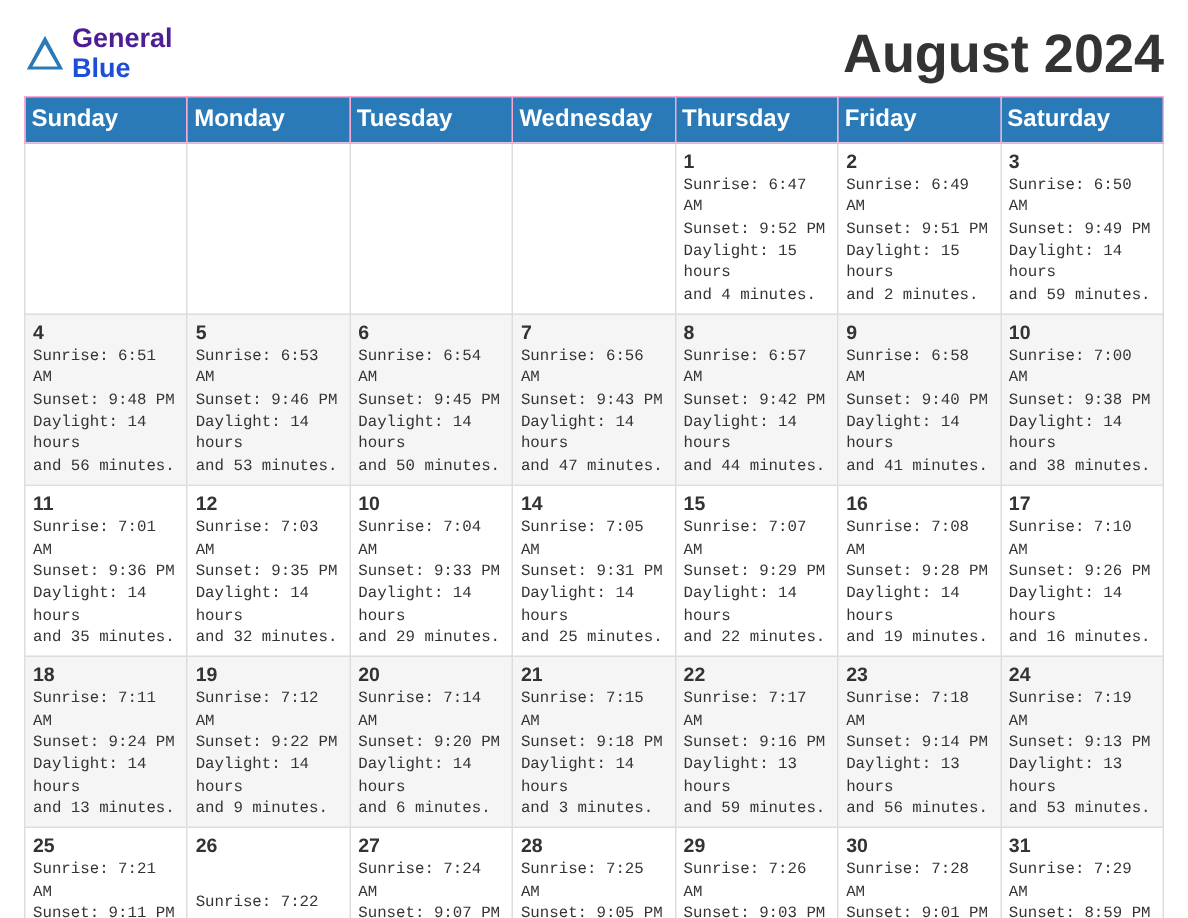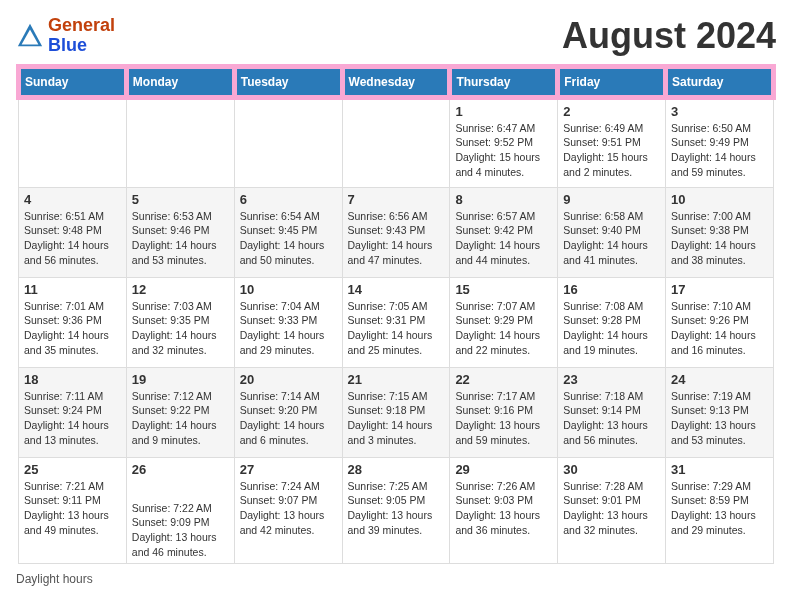--- a/index.html
+++ b/index.html
@@ -19,21 +19,21 @@
     .logo {
       display: flex;
       align-items: center;
       gap: 4px;
     }
     .logo-text {
       font-size: 18px;
       font-weight: bold;
       line-height: 1.1;
     }
-    .logo-general { color: #c2410c; }
+    .logo-general { color: #4c1d95; }
     .logo-blue { color: #1d4ed8; }
     .logo-icon {
       width: 28px;
       height: 28px;
     }
     .title-block { text-align: right; }
     .main-title {
       font-size: 36px;
       font-weight: bold;
       color: #333;
@@ -45,24 +45,24 @@
     }
     .calendar {
       width: 100%;
       border-collapse: collapse;
       font-size: 11px;
     }
     .calendar thead th {
       background-color: #2a7ab8;
       color: #fff;
       padding: 6px 4px;
-      font-size: 12px;
+      font-size: 16px;
       font-weight: bold;
       text-align: left;
-      border: 5px solid #f9a8d4;
+      border: 1px solid #f9a8d4;
     }
     .calendar tbody td {
       vertical-align: top;
       padding: 4px 5px;
       border: 1px solid #ddd;
       width: 14.28%;
       min-height: 80px;
       height: 90px;
       background: #fff;
     }
@@ -73,20 +73,21 @@
       font-size: 13px;
       font-weight: bold;
       color: #333;
       display: block;
       margin-bottom: 2px;
     }
     .day-info {
       font-size: 10.5px;
       color: #333;
       line-height: 1.4;
+      font-family: Liberation Mono, monospace;
     }
     .empty { background: #fff !important; }
     .footer {
       margin-top: 8px;
       font-size: 12px;
       color: #555;
     }
   </style>
 </head>
 <body>

